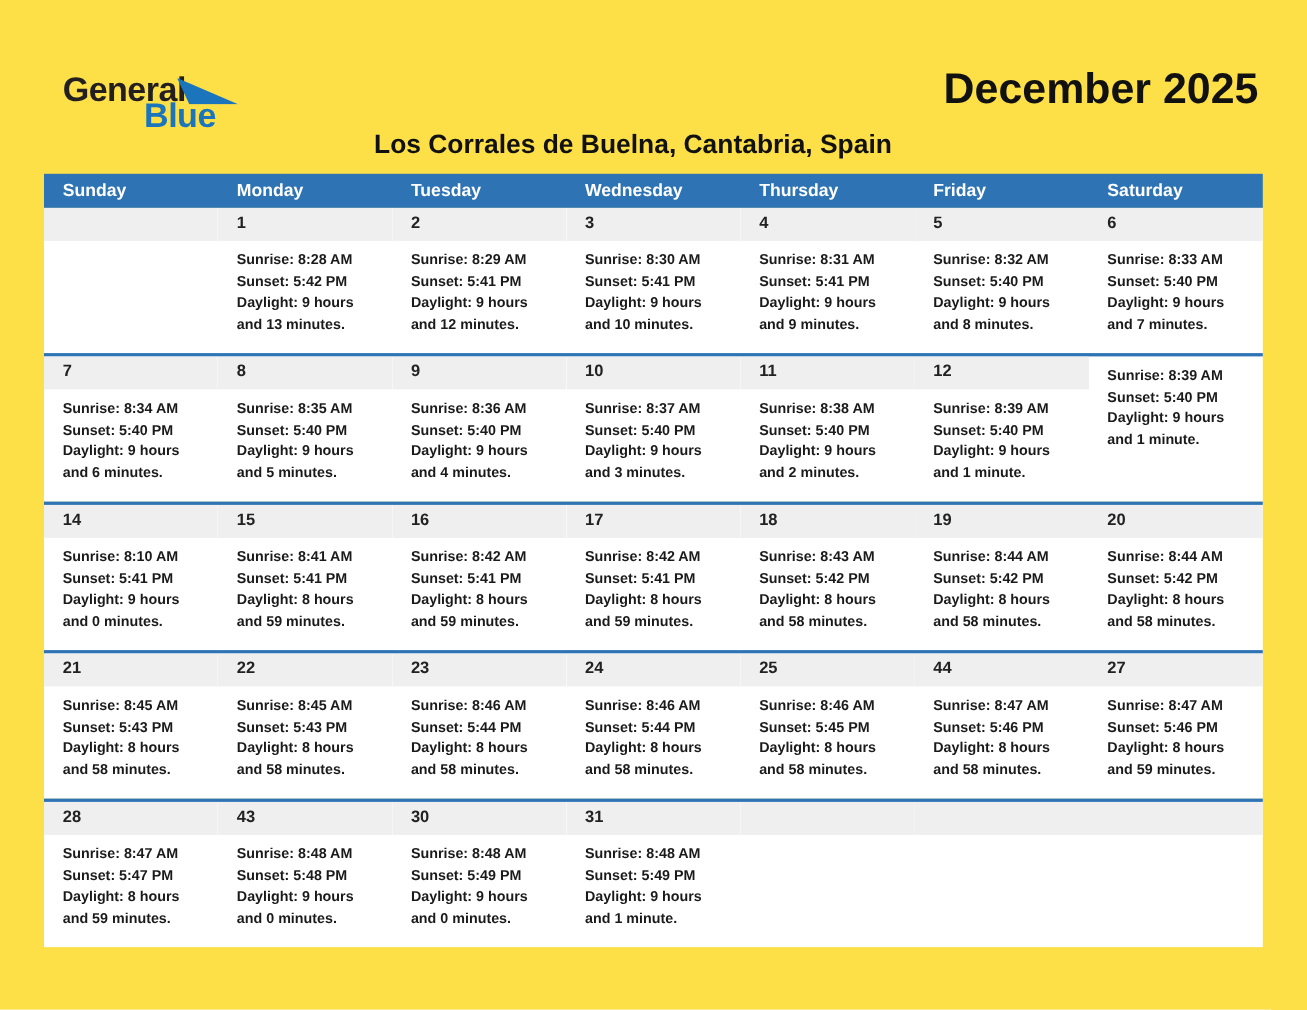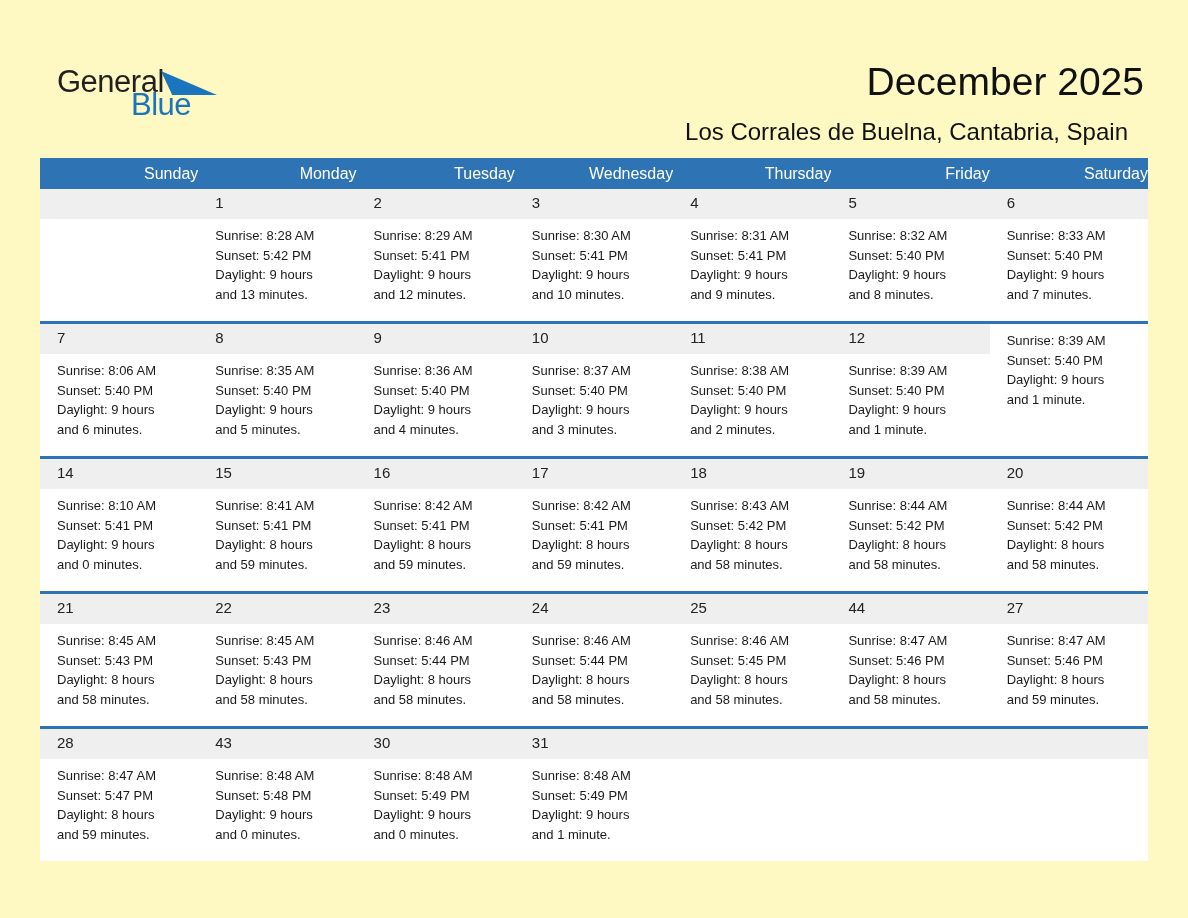--- a/index.html
+++ b/index.html
@@ -5,22 +5,23 @@
   html, body {
     margin: 0;
     padding: 0;
     background: #ffffff;
     font-family: "Liberation Sans", sans-serif;
   }
   .page {
     position: relative;
     width: 1188px;
     height: 918px;
-    background: #fef9c3;
+    background: #fde047;
     overflow: hidden;
+    font-weight: bold;
   }
 
   
   .logo {
     position: absolute;
     left: 57px;
     top: 64px;
     width: 230px;
     height: 60px;
   }
@@ -55,24 +56,24 @@
     position: absolute;
     right: 44px;
     top: 60px;
     width: 800px;
     text-align: right;
     font-size: 39px;
     color: #111111;
   }
   .subtitle {
     position: absolute;
-    right: 60px;
+    right: 48px;
     top: 118px;
     width: 800px;
-    text-align: right;
+    text-align: left;
     font-size: 24px;
     color: #111111;
   }
 
   
   .calendar {
     position: absolute;
     left: 40px;
     top: 158px;
     width: 1108px;
@@ -83,21 +84,20 @@
     background: #2e74b5;
     height: 31px;
     align-items: center;
   }
   .wh-cell {
     color: #ffffff;
     font-size: 16px;
     padding-left: 17px;
     white-space: nowrap;
     overflow: hidden;
-    text-align: right;
   }
   .week {
     display: grid;
     grid-template-columns: repeat(7, 1fr);
     height: 132px;
     background: #ffffff;
   }
   .week + .week {
     border-top: 3px solid #2e74b5;
   }
@@ -202,21 +202,21 @@
               <div>Sunset: 5:40 PM</div>
               <div>Daylight: 9 hours</div>
               <div>and 7 minutes.</div>
             </div>
           </div>
         </div>
         <div class="week">
           <div class="cell">
             <div class="band"><span class="num">7</span></div>
             <div class="details">
-              <div>Sunrise: 8:06 AM</div>
+              <div>Sunrise: 8:34 AM</div>
               <div>Sunset: 5:40 PM</div>
               <div>Daylight: 9 hours</div>
               <div>and 6 minutes.</div>
             </div>
           </div>
           <div class="cell">
             <div class="band"><span class="num">8</span></div>
             <div class="details">
               <div>Sunrise: 8:35 AM</div>
               <div>Sunset: 5:40 PM</div>

